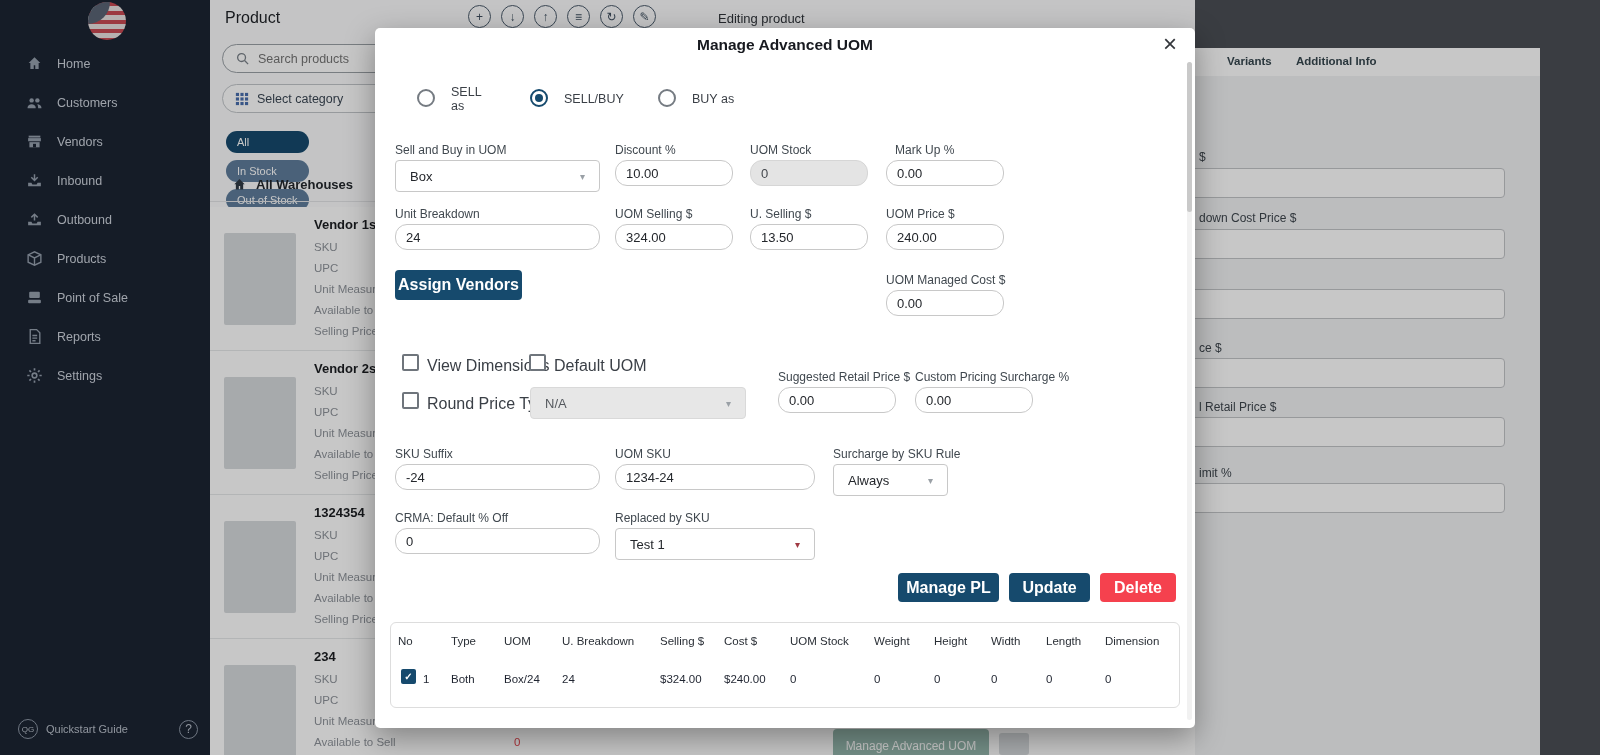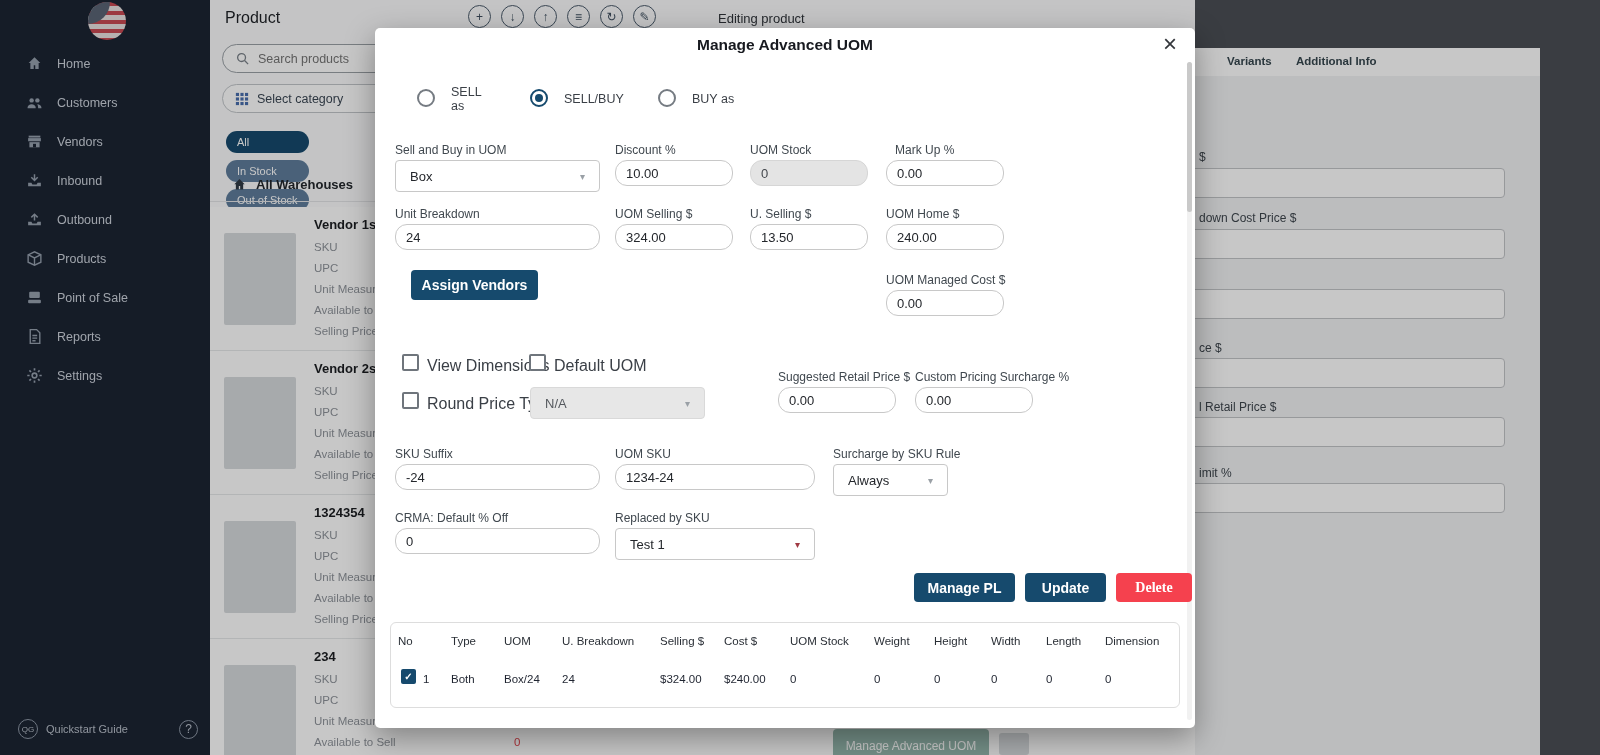--- a/index.html
+++ b/index.html
@@ -80,23 +80,23 @@
   .tfield:disabled { background:#e4e4e4; border-color:#d6d6d6; color:#44484d; }
   .sel { position:absolute; height:32px; border:1px solid #c8c8c8; border-radius:4px; background:#fff;
           font-size:13px; color:#24272c; display:flex; align-items:center; padding:0 14px; cursor:pointer; }
   .sel .caret { margin-left:auto; font-size:10px; color:#9aa0a6; }
   .sel .caret.dark { color:#a03b44; }
   .sel.disabled { background:#e7e7e7; border-color:#d9d9d9; color:#55595e; }
 
   .cb { position:absolute; width:17px; height:17px; border:2px solid #6f757c; border-radius:2px; background:#fff; cursor:pointer; }
   .cb-lab { position:absolute; font-size:16px; color:#3a3f46; white-space:nowrap; }
 
-  .btn { position:absolute; height:29px; border-radius:4px; background:#164a6d; color:#fff; font-size:14px;
-          font-weight:700; display:flex; align-items:center; justify-content:center; cursor:pointer; white-space:nowrap;margin-left:16px; }
-  .btn.red { background:#f5414e;font-family:Liberation Serif, serif; }
+  .btn { position:absolute; height:29px; border-radius:4px; background:#164a6d; color:#fff; font-size:16px;
+          font-weight:700; display:flex; align-items:center; justify-content:center; cursor:pointer; white-space:nowrap; }
+  .btn.red { background:#f5414e; }
 
   .m-table { position:absolute; left:15px; top:594px; width:790px; height:86px; border:1px solid #ddd; border-radius:6px; }
   .th { position:absolute; top:12px; font-size:11.5px; font-weight:500; color:#2a2f36; white-space:nowrap; }
   .td { position:absolute; top:50px; font-size:11.5px; color:#1f2430; white-space:nowrap; }
   .cbx-checked { position:absolute; left:10px; top:46px; width:15px; height:15px; background:#164a6d; border-radius:2px;
           color:#fff; font-size:10px; font-weight:700; display:flex; align-items:center; justify-content:center; cursor:pointer; }
 </style>
 </head>
 <body>
 
@@ -340,39 +340,39 @@
       <span>Box</span>
         <span class="caret">▾</span>
     </div>
     <input class="tfield" style="left: 240px; top: 132px; width: 118px;" value="10.00">
     <input class="tfield" style="left: 375px; top: 132px; width: 118px;" disabled="" value="0">
     <input class="tfield" style="left: 511px; top: 132px; width: 118px;" value="0.00">
 
     <span class="lbl" style="left:20px;  top:179px">Unit Breakdown</span>
     <span class="lbl" style="left:240px; top:179px">UOM Selling $</span>
     <span class="lbl" style="left:375px; top:179px">U. Selling $</span>
-    <span class="lbl" style="left:511px; top:179px">UOM Home $</span>
+    <span class="lbl" style="left:511px; top:179px">UOM Price $</span>
     <input class="tfield" style="left: 20px; top: 196px; width: 205px;" value="24">
     <input class="tfield" style="left: 240px; top: 196px; width: 118px;" value="324.00">
     <input class="tfield" style="left: 375px; top: 196px; width: 118px;" value="13.50">
     <input class="tfield" style="left: 511px; top: 196px; width: 118px;" value="240.00">
 
     <div class="btn" style="left:20px; top:242px; width:127px; height:30px">Assign Vendors</div>
 
     <span class="lbl" style="left:511px; top:245px">UOM Managed Cost $</span>
     <input class="tfield" style="left: 511px; top: 262px; width: 118px;" value="0.00">
 
     <div class="cb" style="left:27px; top:326px"></div>
     <span class="cb-lab" style="left:52px; top:329px">View Dimensions</span>
     <div class="cb" style="left:154px; top:326px"></div>
     <span class="cb-lab" style="left:179px; top:329px">Default UOM</span>
 
     <div class="cb" style="left:27px; top:364px"></div>
     <span class="cb-lab" style="left:52px; top:367px">Round Price Type</span>
-    <div class="sel disabled" style="left:155px; top:359px; width:175px">
+    <div class="sel disabled" style="left:155px; top:359px; width:216px">
       <span>N/A</span>
         <span class="caret">▾</span>
     </div>
 
     <span class="lbl" style="left:403px; top:342px">Suggested Retail Price $</span>
     <input class="tfield" style="left: 403px; top: 359px; width: 118px;" value="0.00">
     <span class="lbl" style="left:540px; top:342px">Custom Pricing Surcharge %</span>
     <input class="tfield" style="left: 540px; top: 359px; width: 118px;" value="0.00">
 
     <span class="lbl" style="left:20px;  top:419px">SKU Suffix</span>

